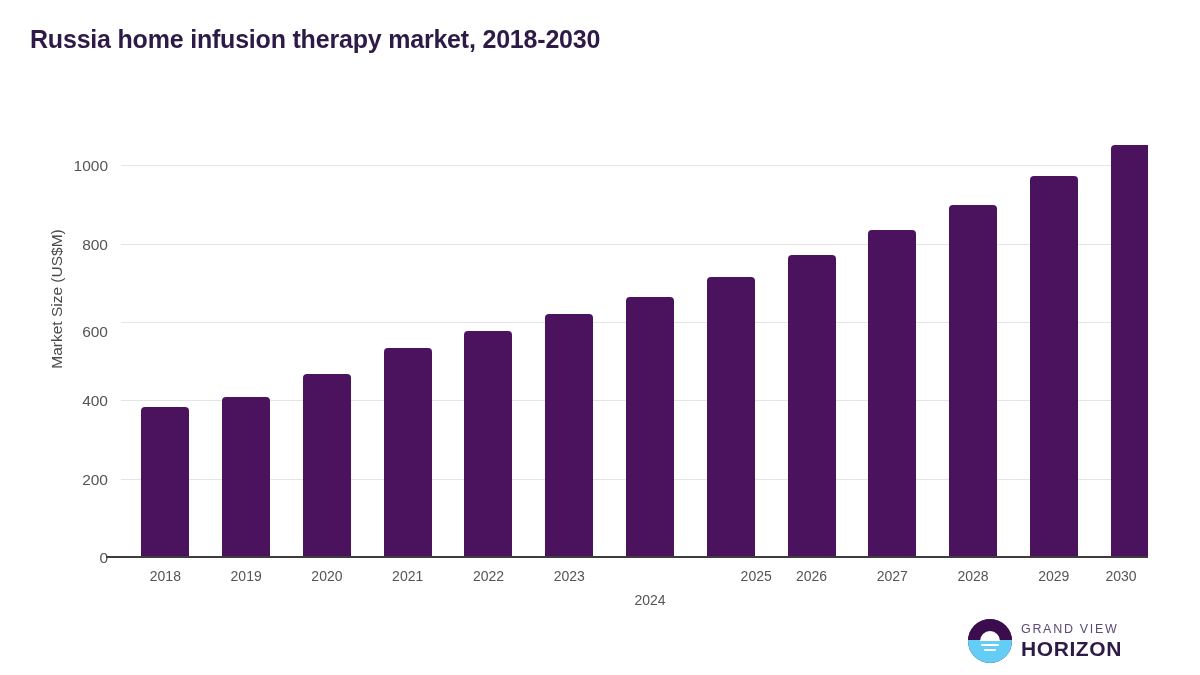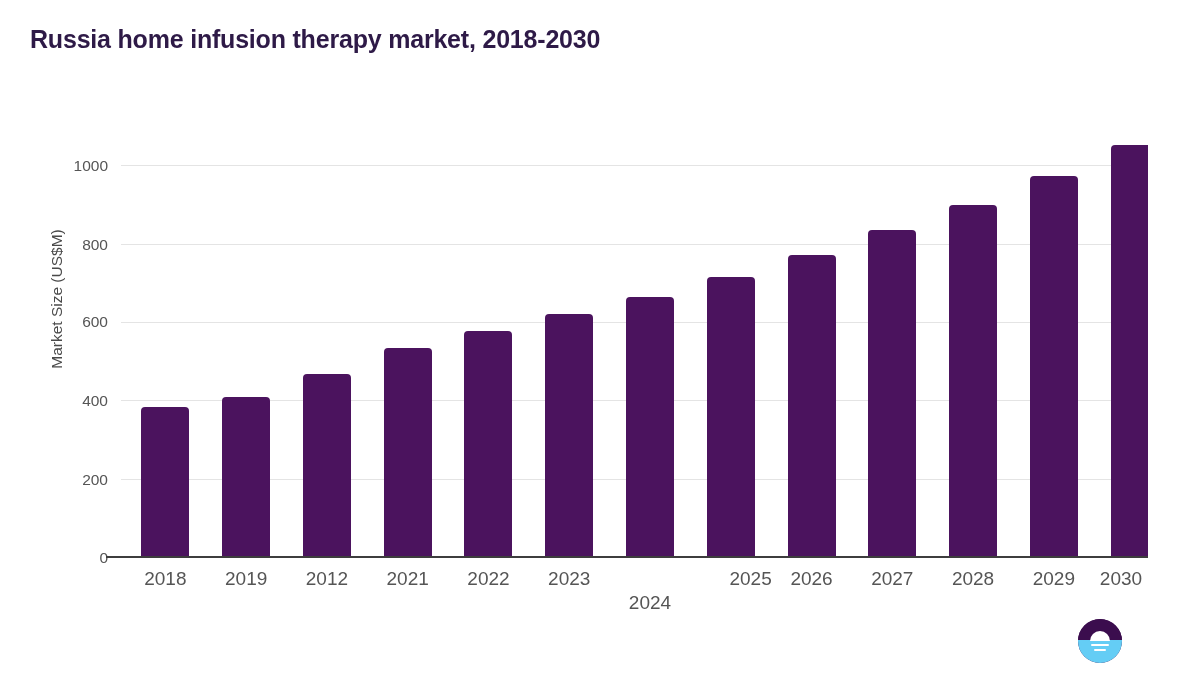--- a/index.html
+++ b/index.html
@@ -98,21 +98,21 @@
     width: 48px;
     background: #4B135E;
     border-radius: 4px 4px 0 0;
   }
 
   .x-tick-label {
     position: absolute;
     top: 568px;
     width: 82px;
     text-align: center;
-    font-size: 19px;
+    font-size: 14px;
     color: #555555;
     white-space: nowrap;
   }
   #x-tick-labels {
     position: absolute;
     left: 121px;
     top: 0;
     width: 1050px;
     height: 0;
   }
@@ -196,21 +196,21 @@
 <div id="canvas">
 
   <div id="chart-title">Russia home infusion therapy market, 2018-2030</div>
 
   <div id="y-axis-title">Market Size (US$M)</div>
 
   <div id="y-tick-labels">
       <div class="y-tick-label" style="top: 431px;">0</div>
       <div class="y-tick-label" style="top: 352.636px;">200</div>
       <div class="y-tick-label" style="top: 274.273px;">400</div>
-      <div class="y-tick-label" style="top: 195px;">600</div>
+      <div class="y-tick-label" style="top: 205px;">600</div>
       <div class="y-tick-label" style="top: 117.545px;">800</div>
       <div class="y-tick-label" style="top: 39.1818px;">1000</div>
     </div>
 
   <div id="plot">
     <div id="gridlines">
         <div class="gridline" style="bottom: 78.3636px;"></div>
         <div class="gridline" style="bottom: 156.727px;"></div>
         <div class="gridline" style="bottom: 235.091px;"></div>
         <div class="gridline" style="bottom: 313.455px;"></div>
@@ -231,21 +231,21 @@
         <div class="bar" title="2029: 976" style="left: 908.846px; height: 382.415px; background: rgb(75, 19, 94);"></div>
         <div class="bar" title="2030: 1055" style="left: 989.615px; height: 413.368px; background: rgb(75, 19, 94);"></div>
       </div>
   </div>
 
   <div id="axis-line"></div>
 
   <div id="x-tick-labels">
       <div class="x-tick-label" style="left: 3.38462px;">2018</div>
       <div class="x-tick-label" style="left: 84.1538px;">2019</div>
-      <div class="x-tick-label" style="left: 164.923px;">2012</div>
+      <div class="x-tick-label" style="left: 164.923px;">2020</div>
       <div class="x-tick-label" style="left: 245.692px;">2021</div>
       <div class="x-tick-label" style="left: 326.462px;">2022</div>
       <div class="x-tick-label" style="left: 407.231px;">2023</div>
       <div class="x-tick-label" style="left: 488px; margin-top: 24px;">2024</div>
       <div class="x-tick-label" style="left: 568.769px; text-align: right;">2025</div>
       <div class="x-tick-label" style="left: 649.538px;">2026</div>
       <div class="x-tick-label" style="left: 730.308px;">2027</div>
       <div class="x-tick-label" style="left: 811.077px;">2028</div>
       <div class="x-tick-label" style="left: 891.846px;">2029</div>
       <div class="x-tick-label" style="left: 959px;">2030</div>
@@ -253,15 +253,19 @@
 
 
   <div id="logo">
     <div id="logo-mark">
       <div class="sky"></div>
       <div class="sea"></div>
       <div class="sun"></div>
       <div class="ray1"></div>
       <div class="ray2"></div>
     </div>
+    <div id="logo-text">
+      <div id="logo-text-top">GRAND VIEW</div>
+      <div id="logo-text-bottom">HORIZON</div>
+    </div>
   </div>
 
 </div>
 
 </body></html>

